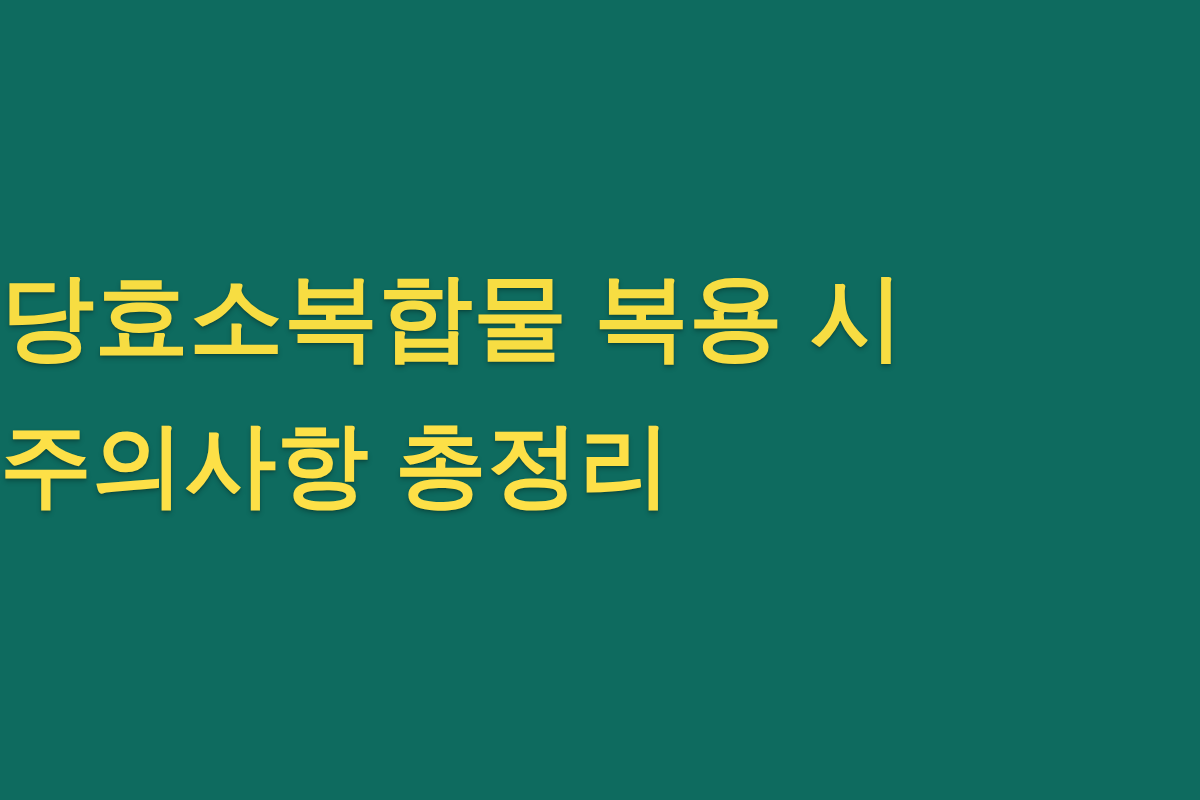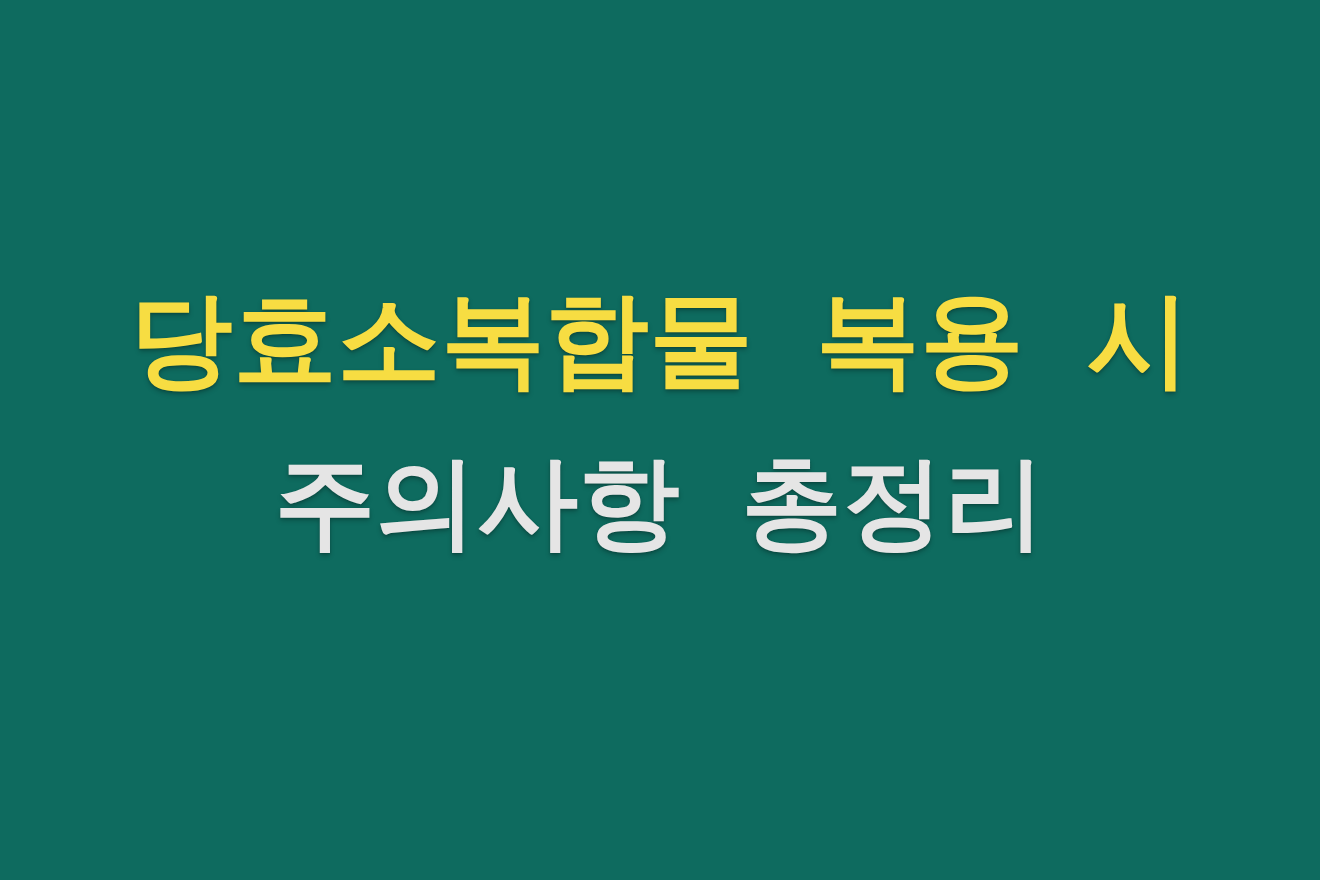--- a/index.html
+++ b/index.html
@@ -34,23 +34,23 @@
     align-items: center;
     justify-content: center;
     width: 100%;
     
     transform: translateY(-10px);
   }
 
   .headline-line {
     display: block;
     width: 100%;
-    text-align: center;
+    text-align: left;
     color: #F7DD42;
-    font-family: Liberation Mono, monospace;
+    font-family: Liberation Sans, sans-serif;
     font-weight: 700;
     font-size: 100px;
     line-height: 1.30;
     letter-spacing: 0.005em;
     white-space: nowrap;
     text-shadow:
       0 3px 5px rgba(0, 0, 0, 0.22),
       0 1px 2px rgba(0, 0, 0, 0.18);
     -webkit-font-smoothing: antialiased;
   }
@@ -61,17 +61,17 @@
 </style>
 </head>
 <body>
 
 <div id="title-card" style="background: rgb(14, 107, 95);">
 
   <div id="headline-block">
 
     <span class="headline-line" id="headline-line-1" style="color: rgb(247, 221, 66); font-size: 94.14px;">당효소복합물 복용 시</span>
 
-    <span class="headline-line" id="headline-line-2" style="color: #e5e5e5; font-size: 91.77px; margin-top: 27px;">주의사항 총정리</span>
+    <span class="headline-line" id="headline-line-2" style="color: #fde047; font-size: 91.77px; margin-top: 27px;">주의사항 총정리</span>
 
   </div>
 
 </div>
 
 </body></html>

